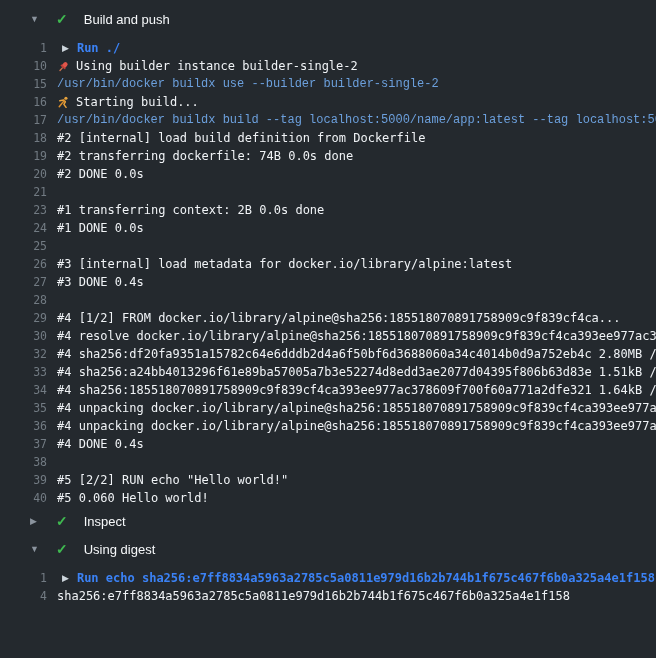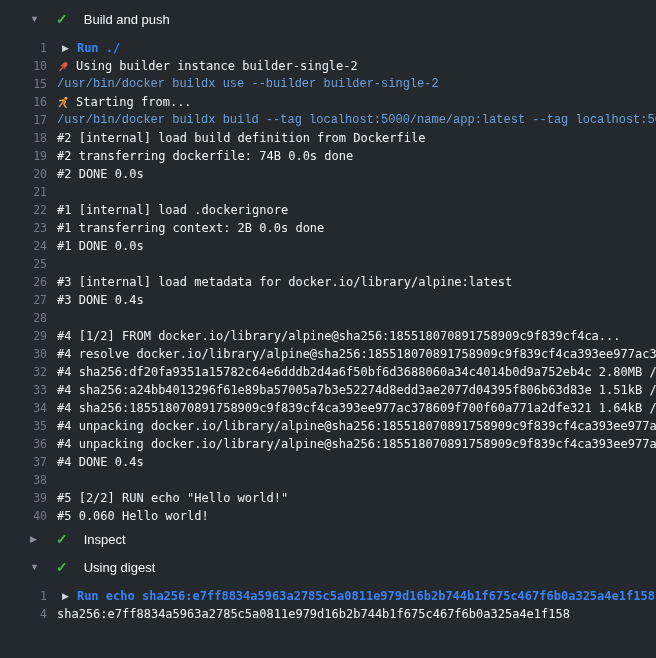--- a/index.html
+++ b/index.html
@@ -83,45 +83,41 @@
         <div class="row">
           <span class="gutter">15</span>
           <span class="content command"><span class="txt">/usr/bin/docker buildx use --builder builder-single-2</span></span>
         </div>
         <div class="row">
           <span class="gutter">16</span>
           <span class="content notice"><span class="line-icon"><svg width="13" height="13" viewBox="0 0 14 14">
                 <circle cx="9.6" cy="2.4" r="1.7" fill="#e8a33d"></circle>
                 <path d="M3 5.2 L7.2 4.3 L9 6.2 L7.4 9 L9.8 12.2" stroke="#e8a33d" stroke-width="1.6" fill="none" stroke-linecap="round" stroke-linejoin="round"></path>
                 <path d="M8 4.8 L5.2 8 L2.4 11.6" stroke="#d98c2b" stroke-width="1.6" fill="none" stroke-linecap="round" stroke-linejoin="round"></path>
-              </svg></span><span class="txt">Starting from...</span></span>
+              </svg></span><span class="txt">Starting build...</span></span>
         </div>
         <div class="row">
           <span class="gutter">17</span>
           <span class="content command"><span class="txt">/usr/bin/docker buildx build --tag localhost:5000/name/app:latest --tag localhost:50</span></span>
         </div>
         <div class="row">
           <span class="gutter">18</span>
           <span class="content plain"><span class="txt">#2 [internal] load build definition from Dockerfile</span></span>
         </div>
         <div class="row">
           <span class="gutter">19</span>
           <span class="content plain"><span class="txt">#2 transferring dockerfile: 74B 0.0s done</span></span>
         </div>
         <div class="row">
           <span class="gutter">20</span>
           <span class="content plain"><span class="txt">#2 DONE 0.0s</span></span>
         </div>
         <div class="row">
           <span class="gutter">21</span>
           <span class="content plain"><span class="txt"></span></span>
-        </div>
-        <div class="row">
-          <span class="gutter">22</span>
-          <span class="content plain"><span class="txt">#1 [internal] load .dockerignore</span></span>
         </div>
         <div class="row">
           <span class="gutter">23</span>
           <span class="content plain"><span class="txt">#1 transferring context: 2B 0.0s done</span></span>
         </div>
         <div class="row">
           <span class="gutter">24</span>
           <span class="content plain"><span class="txt">#1 DONE 0.0s</span></span>
         </div>
         <div class="row">

